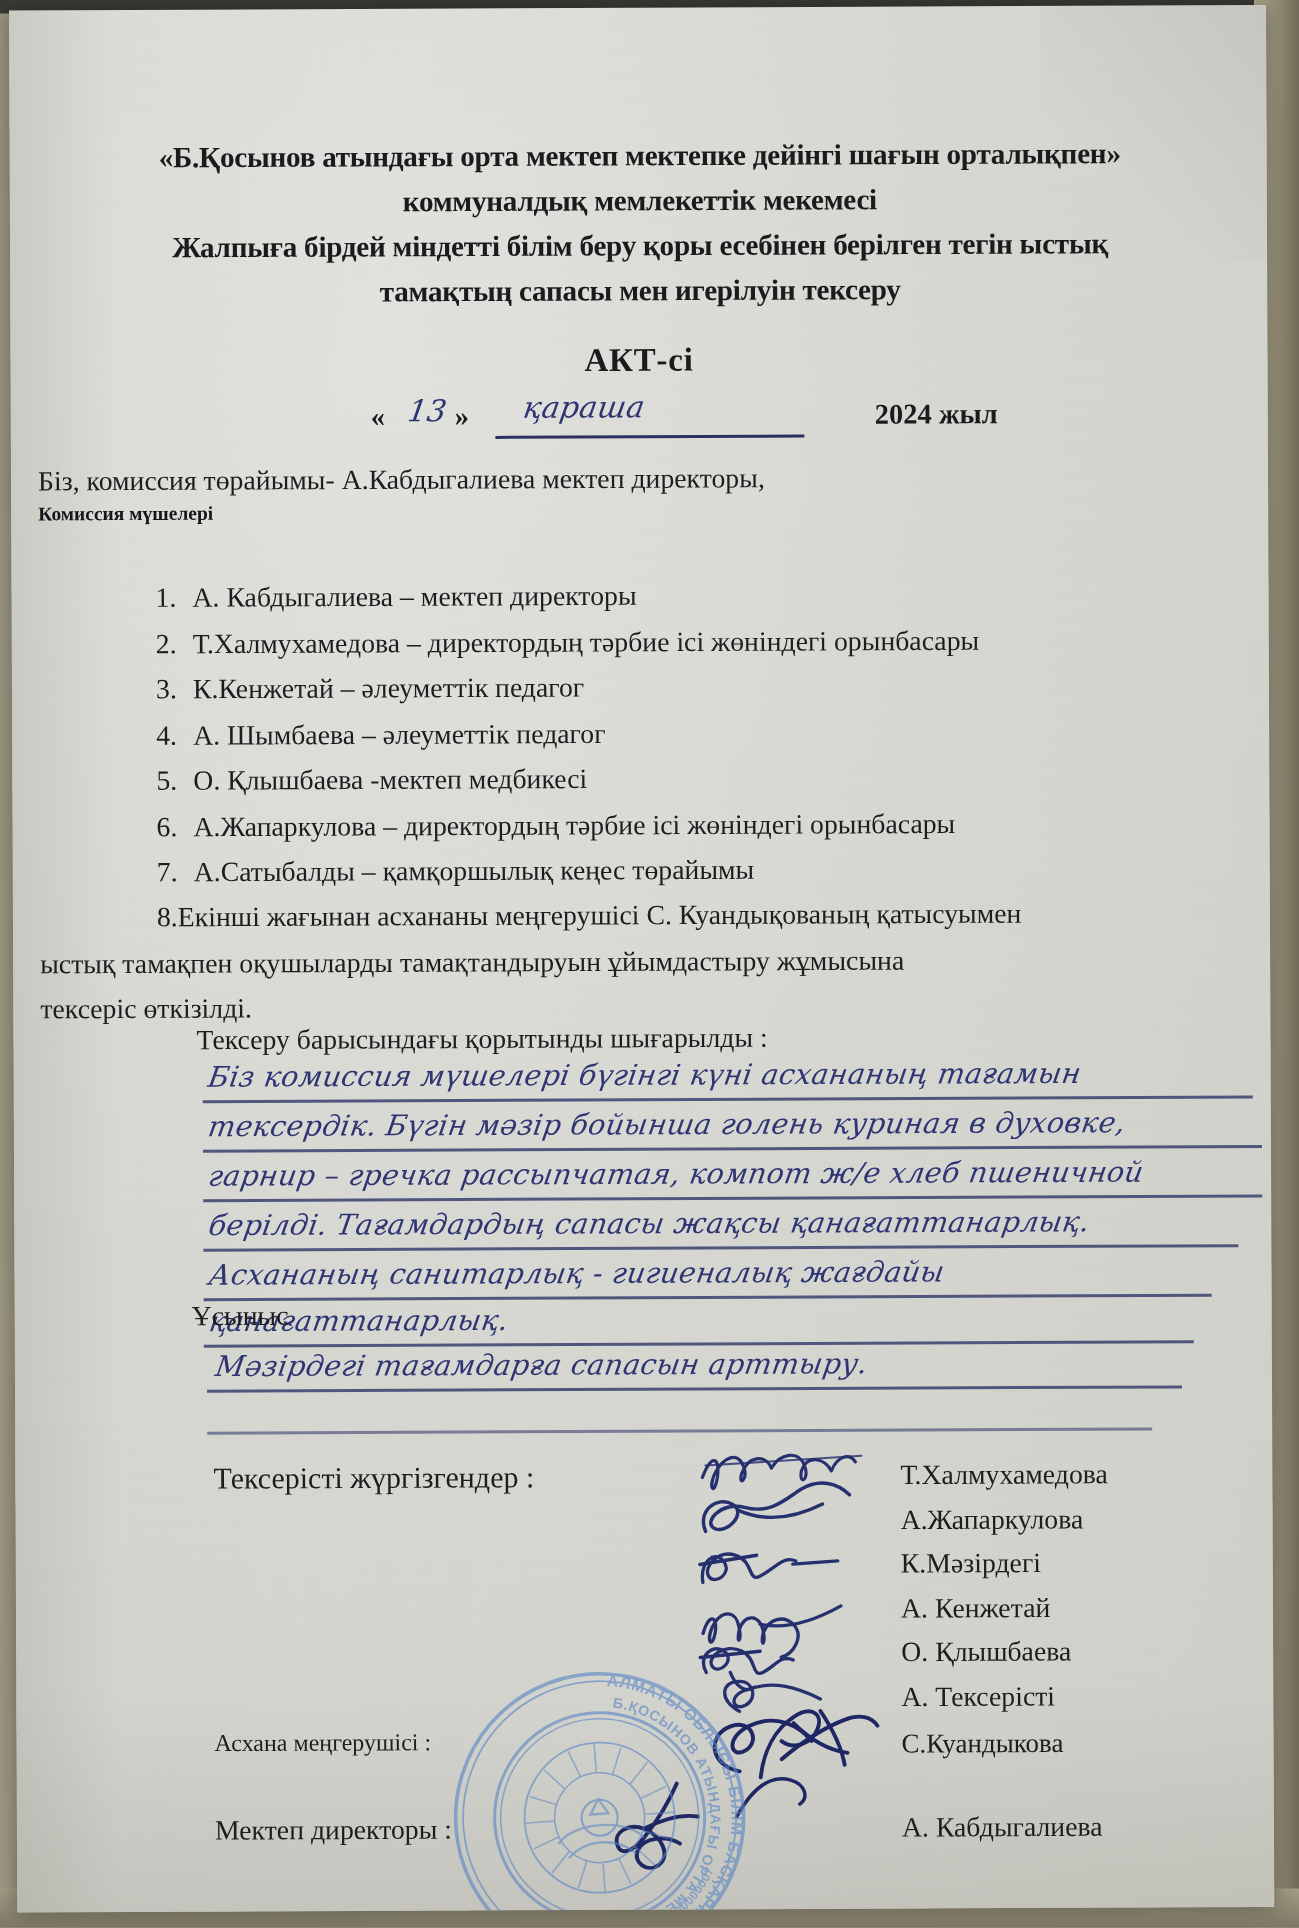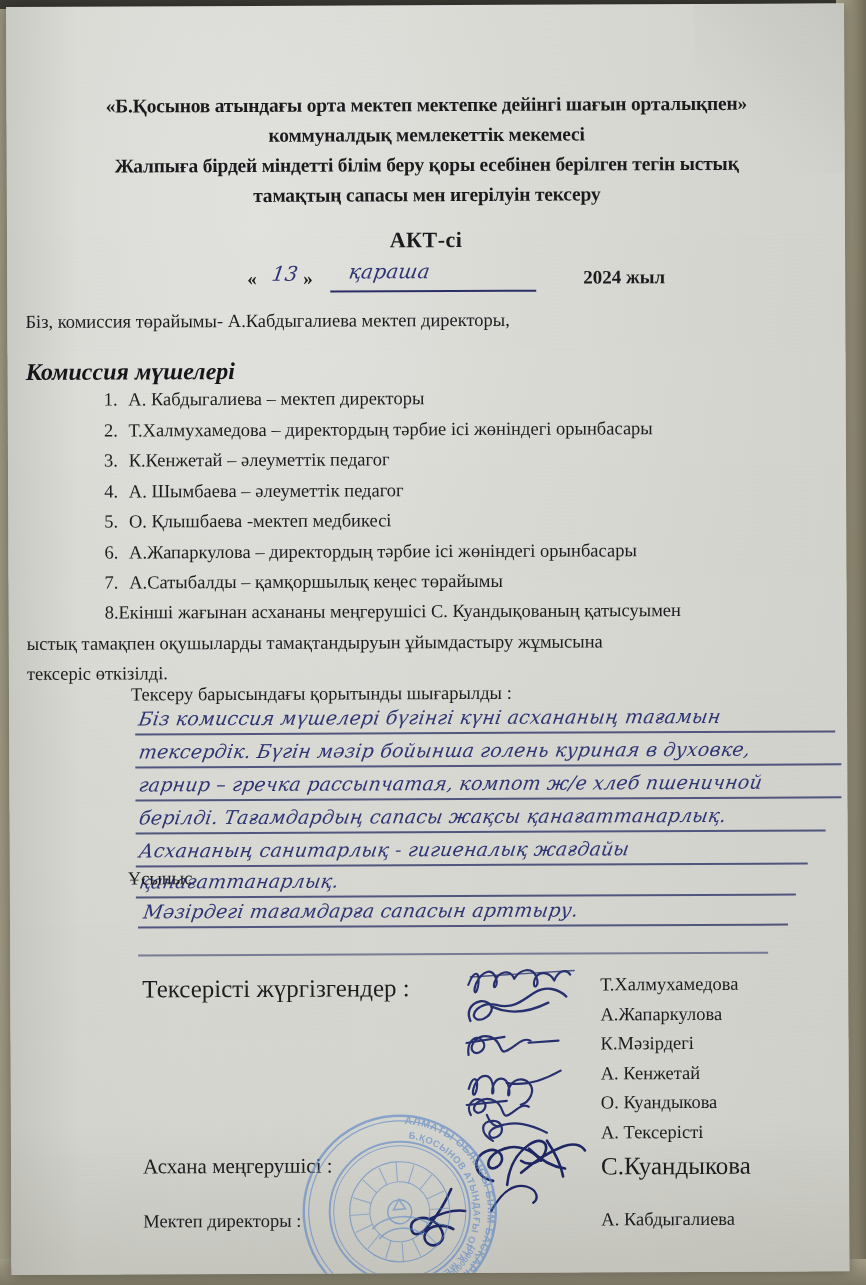--- a/index.html
+++ b/index.html
@@ -55,21 +55,21 @@
     font-size:19px;color:#1b1b1d;font-weight:bold;}
   #date-quote-open{position:absolute;left:0;top:4px;}
   #date-day{position:absolute;left:23px;top:-2px;font-weight:normal;}
   #date-quote-close{position:absolute;left:56px;top:4px;}
   #date-month{position:absolute;left:100px;top:-4px;font-weight:normal;}
   #date-underline{position:absolute;left:83px;top:27px;width:206px;height:2px;background:#2b2f63;}
   #date-year{position:absolute;left:308px;top:4px;margin-left:28px;}
 
   
   #intro-line{position:absolute;left:18px;top:305px;width:800px;font-size:18.5px;color:#1d1d1f;}
-  #members-heading{position:absolute;left:18px;top:352px;font-size:24px;font-weight:bold;color:#15151a;font-style:italic;}
+  #members-heading{position:absolute;left:18px;top:328px;font-size:13px;font-weight:bold;color:#15151a;}
 
   
   #members-list{position:absolute;left:96px;top:378px;width:720px;
     margin:0;padding:0;list-style:none;font-size:18.5px;color:#1d1d1f;}
   #members-list li{line-height:30.5px;white-space:nowrap;}
   .li-num{display:inline-block;min-width:20px;}
 
   #item8-para{position:absolute;left:96px;top:591px;width:740px;font-size:18.5px;color:#1d1d1f;line-height:30.5px;}
   #item8-para .ind{display:block;margin-left:-78px;}
   #findings-label{position:absolute;left:122px;top:678px;font-size:18.5px;color:#1d1d1f;}
@@ -88,27 +88,27 @@
   .rule{position:absolute;height:1.6px;background:#3a4070;opacity:.85;}
 
   #hand-block{position:absolute;left:0;top:0;width:838px;height:1268px;}
   .hw-line{position:absolute;}
 
   
   #usynys-label{position:absolute;left:118px;top:862px;font-size:18.5px;color:#1d1d1f;}
 
   
   #sig-section{position:absolute;left:0;top:0;width:838px;}
-  #checkers-label{position:absolute;left:132px;top:969px;font-size:25px;color:#1d1d1f;}
-  #kitchen-label{position:absolute;left:132px;top:1148px;font-size:21px;color:#1d1d1f;}
+  #checkers-label{position:absolute;left:132px;top:969px;font-size:20px;color:#1d1d1f;}
+  #kitchen-label{position:absolute;left:132px;top:1148px;font-size:16px;color:#1d1d1f;}
   #director-label{position:absolute;left:132px;top:1205px;font-size:18.5px;color:#1d1d1f;}
 
   .sig-names{position:absolute;left:590px;font-size:18.5px;color:#1d1d1f;line-height:29.5px;}
   #names-checkers{top:966px;}
-  #name-kitchen{position:absolute;left:590px;top:1148px;font-size:25px;color:#1d1d1f;}
+  #name-kitchen{position:absolute;left:590px;top:1148px;font-size:18px;color:#1d1d1f;}
   #name-director{position:absolute;left:590px;top:1205px;font-size:18.5px;color:#1d1d1f;}
 
   .scribble{position:absolute;}
 
   
   #stamp{position:absolute;left:286px;top:1104px;width:205px;height:205px;
     opacity:.62;transform:rotate(-4deg);}
   #stamp svg{display:block;}
 </style>
 </head>
@@ -215,21 +215,21 @@
     <div id="sig-section">
       <div id="checkers-label">Тексерісті жүргізгендер :</div>
       <div id="kitchen-label">Асхана меңгерушісі :</div>
       <div id="director-label">Мектеп директоры :</div>
 
       <div class="sig-names" id="names-checkers">
         <div>Т.Халмухамедова</div>
         <div>А.Жапаркулова</div>
         <div>К.Мәзірдегі</div>
         <div>А. Кенжетай</div>
-        <div>О. Куандыкова</div>
+        <div>О. Қлышбаева</div>
         <div>А. Тексерісті</div>
       </div>
       <div id="name-kitchen">С.Куандыкова</div>
       <div id="name-director">А. Кабдыгалиева</div>
 
       <svg class="scribble" style="left:452px;top:958px;" width="130" height="180" viewBox="0 0 130 180">
         <g fill="none" stroke="#27306e" stroke-width="2.1" stroke-linecap="round">
           <path d="M6,22 C12,6 18,8 16,22 C14,34 10,30 14,20 C20,8 30,4 34,16 C36,24 30,28 32,20 C36,8 48,6 52,16 M52,16 C58,6 70,4 74,14 C78,24 70,28 72,18 C76,6 88,10 92,18 M92,18 C96,8 104,6 108,12"></path>
           <path d="M8,14 L112,8" stroke-width="1.4" opacity=".8"></path>
         </g>

